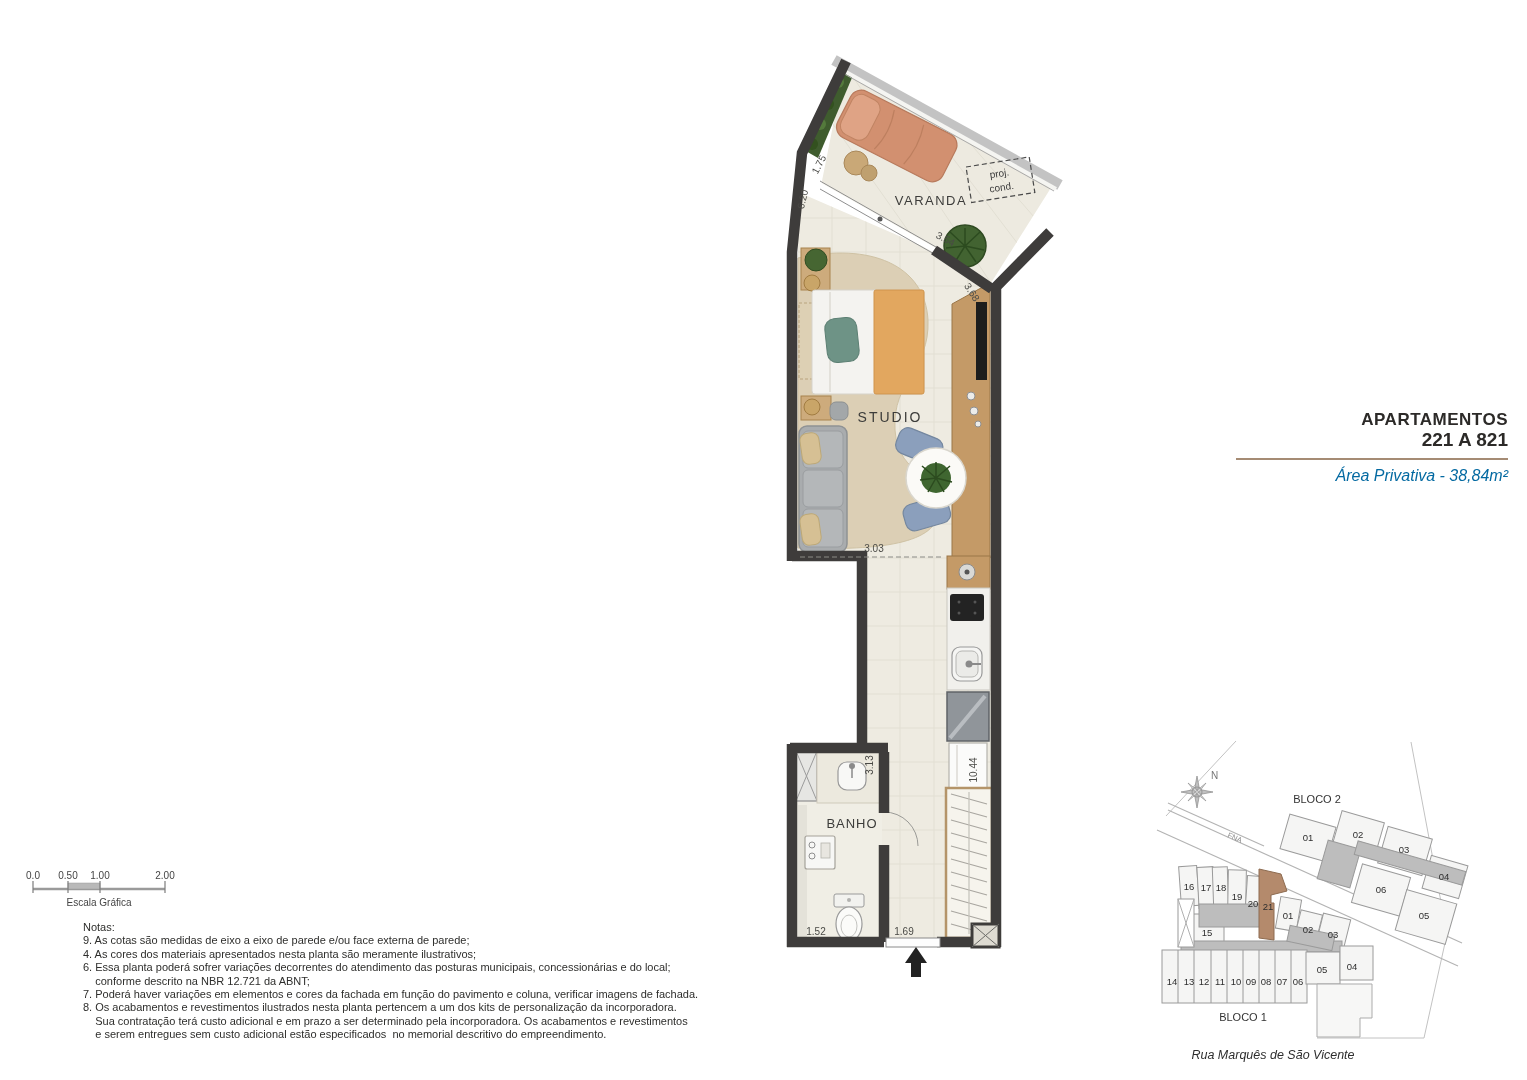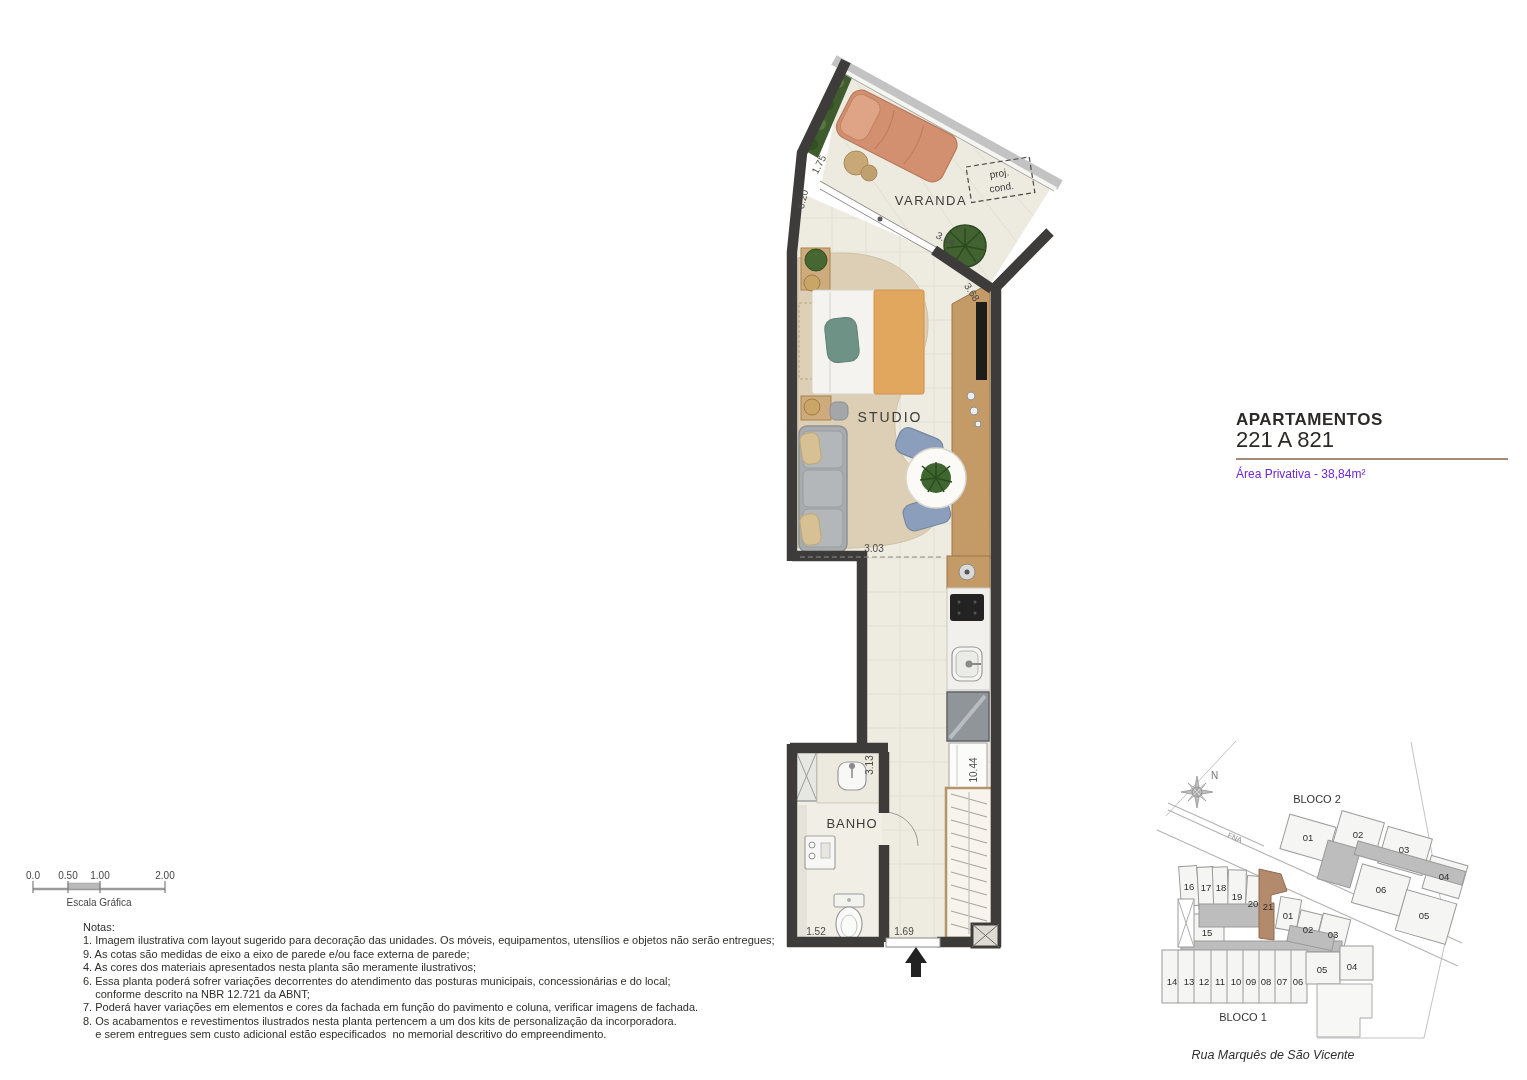--- a/index.html
+++ b/index.html
@@ -1,24 +1,24 @@
 <!DOCTYPE html>
 <html><head>
 <meta charset="utf-8">
 <style>
   html,body{margin:0;padding:0;background:#ffffff;}
   .page{position:relative;width:1527px;height:1080px;background:#fff;overflow:hidden;
         font-family:"Liberation Sans",sans-serif;}
   svg{position:absolute;left:0;top:0;}
   svg text{font-family:"Liberation Sans",sans-serif;}
-  .title-block{position:absolute;left:1236px;top:410px;width:272px;text-align:left;color:#2c2a28;}
+  .title-block{position:absolute;left:1236px;top:410px;width:272px;text-align:right;color:#2c2a28;}
   .title-block .t1{font-size:17px;font-weight:bold;line-height:20px;letter-spacing:.5px;}
-  .title-block .t2{font-size:22px;font-weight:normal;line-height:20px;}
+  .title-block .t2{font-size:19px;font-weight:bold;line-height:20px;}
   .title-block .rule{border:0;border-top:2px solid #a58b74;margin:8px 0 7px 0;}
-  .title-block .area{font-size:12px;color:#6d28d9;}
+  .title-block .area{font-style:italic;font-size:16px;color:#0369a1;}
   .notes{position:absolute;left:35px;top:921px;color:#2e2e2c;font-size:11px;line-height:13.4px;}
   .notes div{white-space:pre;margin-left:48px;}
 </style>
 </head>
 <body>
 
 <div class="page">
 
 <svg width="1527" height="1080" viewBox="0 0 1527 1080">
   <defs>
@@ -316,23 +316,23 @@
 
   <div class="title-block">
     <div class="t1">APARTAMENTOS</div>
     <div class="t2">221 A 821</div>
     <hr class="rule">
     <div class="area">Área Privativa - 38,84m²</div>
   </div>
 
   <div class="notes">
     <div>Notas:</div>
-    <div>1. Imagem ilustrativa com layout sugerido para decoração das unidades. Os móveis, equipamentos, utensílios e objetos não serão entregues;</div>
     <div>9. As cotas são medidas de eixo a eixo de parede e/ou face externa de parede;</div>
     <div>4. As cores dos materiais apresentados nesta planta são meramente ilustrativos;</div>
     <div>6. Essa planta poderá sofrer variações decorrentes do atendimento das posturas municipais, concessionárias e do local;</div>
     <div>    conforme descrito na NBR 12.721 da ABNT;</div>
     <div>7. Poderá haver variações em elementos e cores da fachada em função do pavimento e coluna, verificar imagens de fachada.</div>
     <div>8. Os acabamentos e revestimentos ilustrados nesta planta pertencem a um dos kits de personalização da incorporadora.</div>
+    <div>    Sua contratação terá custo adicional e em prazo a ser determinado pela incorporadora. Os acabamentos e revestimentos</div>
     <div>    e serem entregues sem custo adicional estão especificados  no memorial descritivo do empreendimento.</div>
   </div>
 
 </div>
 
 </body></html>

